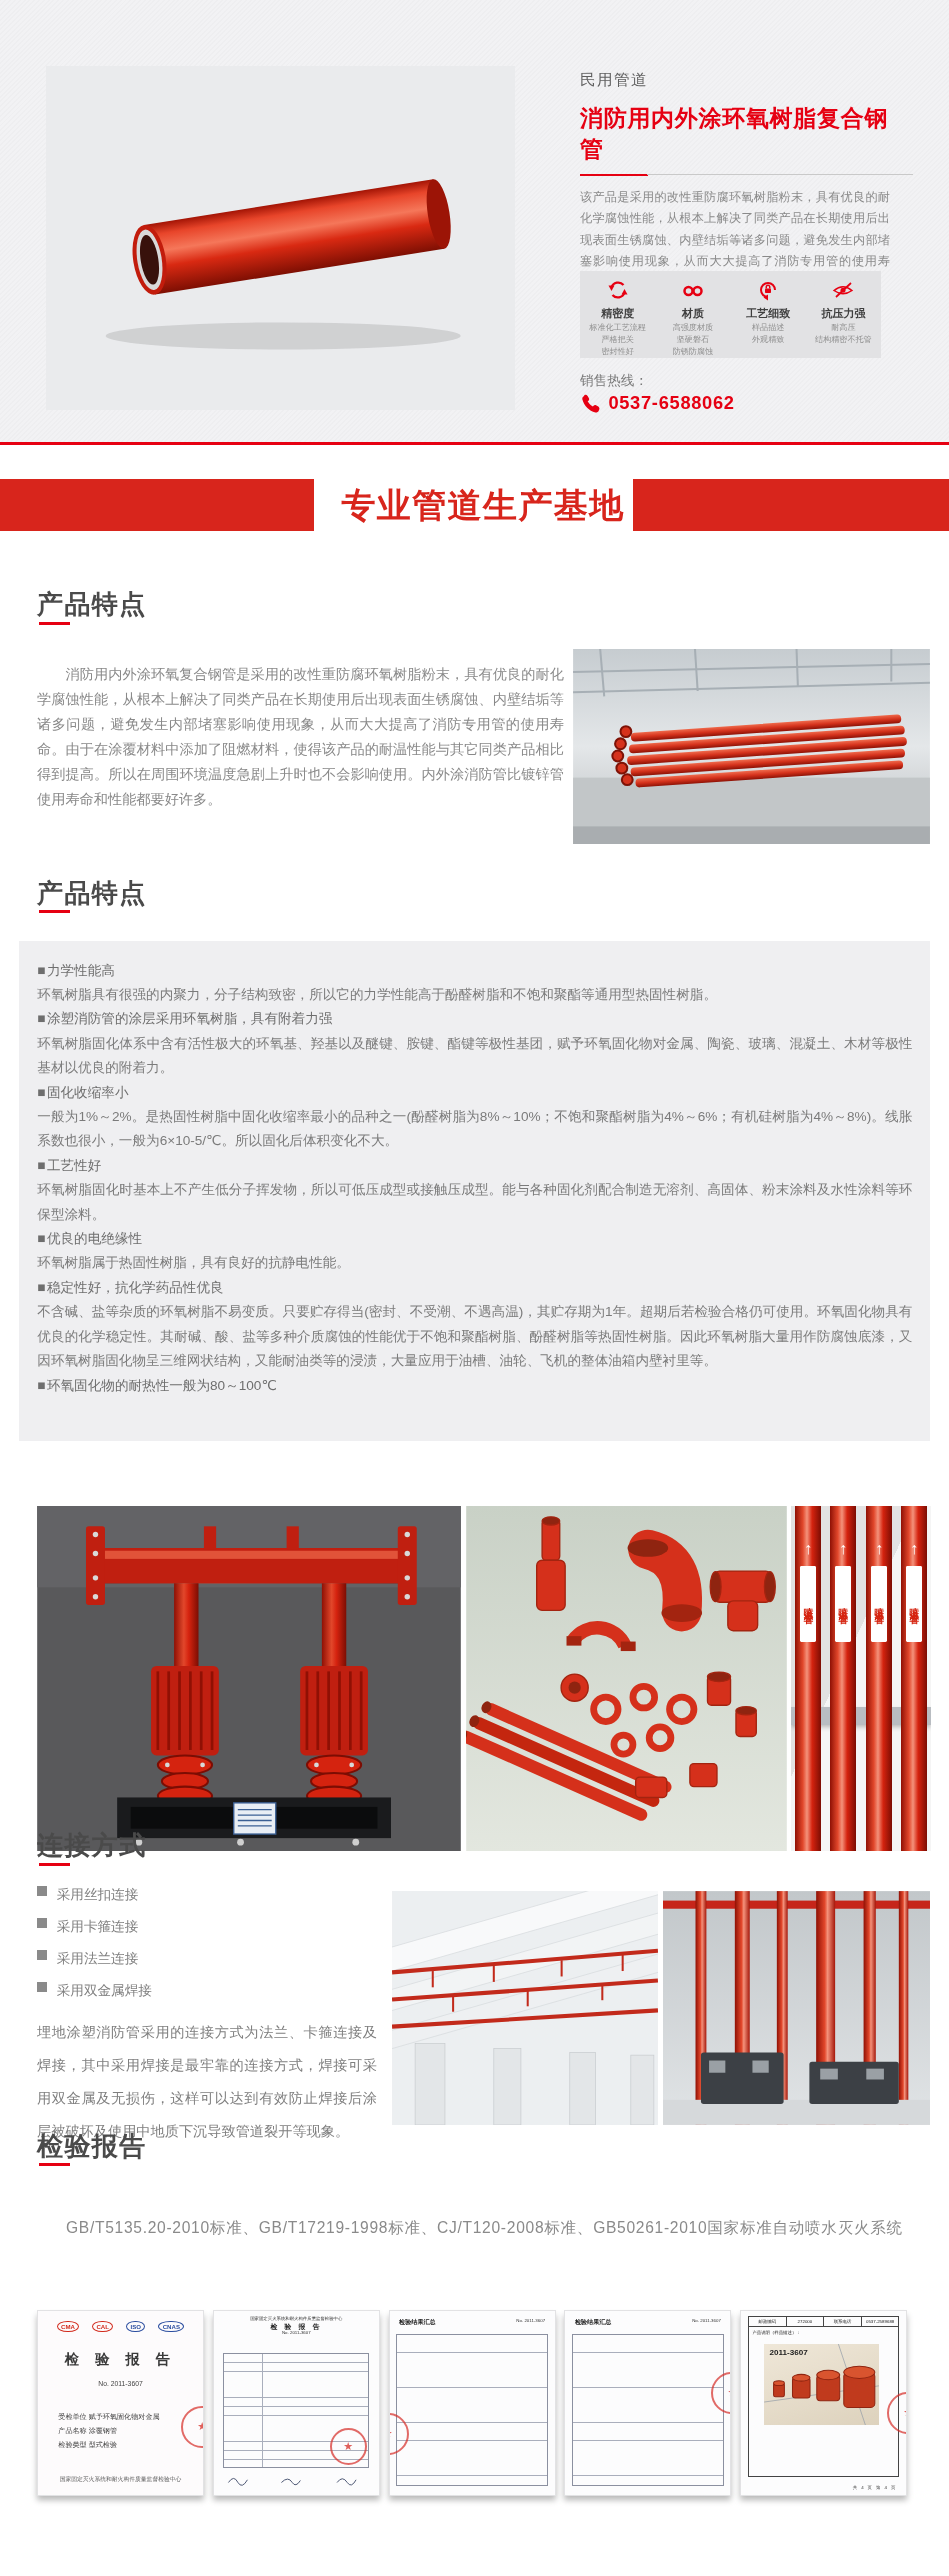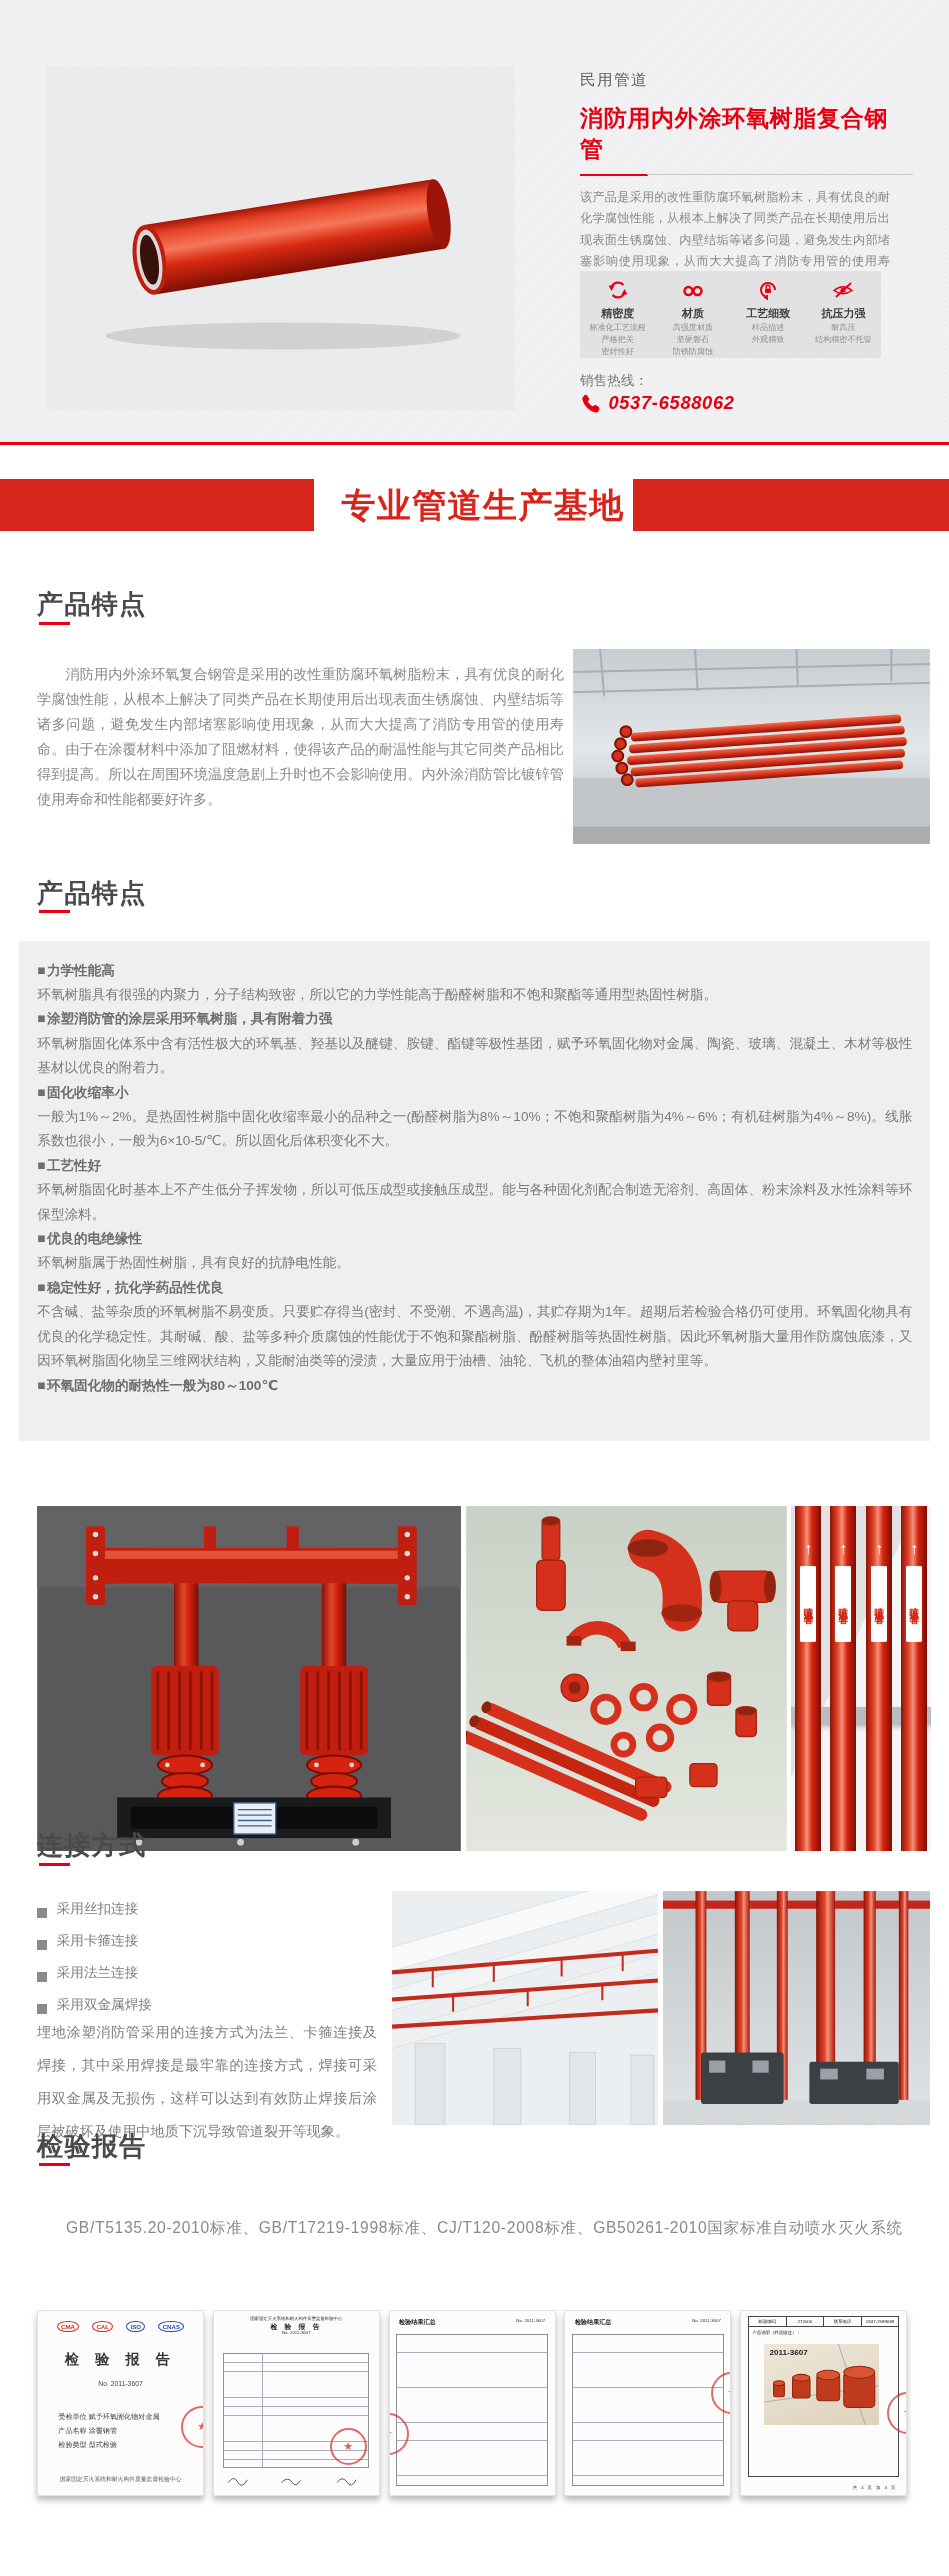--- a/index.html
+++ b/index.html
@@ -17,21 +17,21 @@
   .hd-desc{position:absolute;left:580px;top:187px;width:310px;font-size:12.2px;line-height:21.4px;color:#8a8a8a;text-align:justify;}
   .feature-panel{position:absolute;left:580px;top:271px;width:301px;height:87px;background:#e2e2e4;display:flex;}
   .feature-col{flex:1;text-align:center;padding-top:7.5px;}
   .feature-col .f-icon{display:inline-block;width:22px;height:22px;}
   .feature-col .f-icon svg{width:22px;height:22px;display:block;margin:0 auto;}
   .f-title{font-size:11px;font-weight:bold;color:#3f3f3f;margin-top:3.4px;}
   .f-line{font-size:8.1px;color:#8f8f8f;line-height:11.5px;margin-top:0.7px;}
   .hotline-label{position:absolute;left:580px;top:372px;font-size:13.6px;color:#7a7a7a;}
   .hotline-row{position:absolute;left:580px;top:392px;display:flex;align-items:center;}
   .hotline-row .ph-icon svg{width:20.3px;height:20.3px;display:block;}
-  .hotline-number{font-size:18.3px;font-weight:bold;color:#e60012;margin-left:8.1px;letter-spacing:0.7px;font-style:italic;}
+  .hotline-number{font-size:18.3px;font-weight:bold;color:#e60012;margin-left:8.1px;letter-spacing:0.7px;}
 
   .top-rule{position:absolute;left:0;top:442px;width:949px;height:2.7px;background:#e60012;}
 
   
   .banner-left{position:absolute;left:0;top:479px;width:314px;height:52px;background:#d8251c;}
   .banner-right{position:absolute;left:633px;top:479px;width:316px;height:52px;background:#d8251c;}
   .banner-text{position:absolute;left:314px;top:479px;width:338px;height:52px;line-height:52px;text-align:center;
     font-size:34px;font-weight:900;color:#d8251c;letter-spacing:1.4px;}
 
   
@@ -40,41 +40,41 @@
 
   
   .selling-par{position:absolute;left:37px;top:662px;width:527px;font-size:14.2px;line-height:25px;color:#898989;
     text-align:justify;text-indent:2em;}
   .selling-photo{position:absolute;left:573px;top:649px;width:357px;height:195px;overflow:hidden;}
 
   
   .features-panel{position:absolute;left:19px;top:941px;width:911px;height:500px;background:#efeff1;
     box-sizing:border-box;padding:17.6px 17.6px 0 18.3px;}
   .feat-line{font-size:13.6px;line-height:24.4px;color:#7b7b7b;text-align:justify;}
-  .feat-title{color:#6e6e6e;font-weight:bold;}
+  .feat-title{color:#6e6e6e;}
   .sq-bullet{color:#6e6e6e;margin-right:1.4px;}
 
   
   .photo{position:absolute;overflow:hidden;}
   .photo svg{display:block;}
 
   
   .sprinkler{position:absolute;left:791px;top:1506px;width:140px;height:345px;overflow:hidden;
     background:linear-gradient(115deg,#e2e2e2 0 42%,#f5f5f5 42%);}
   .sp-beam{position:absolute;left:0;right:0;top:201px;height:17.6px;background:#b9bdc2;box-shadow:0 3.4px 4.7px rgba(0,0,0,.25);}
   .sp-pipe{position:absolute;top:0;bottom:0;width:26px;
     background:linear-gradient(90deg,#8f1004,#e2472b 30%,#f4927b 46%,#d5230f 66%,#7c0d03);}
   .sp-arrow{position:absolute;top:33px;left:0;width:26px;text-align:center;color:#ffffff;font-size:16.3px;font-weight:bold;}
   .sp-plate{position:absolute;top:60px;left:4.7px;width:16.3px;height:76px;background:#ffffff;border-radius:1.4px;
     display:flex;align-items:center;justify-content:center;}
   .sp-plate span{writing-mode:vertical-rl;font-size:9.5px;font-weight:bold;color:#d5230f;letter-spacing:2.7px;}
 
   
   .conn-list{position:absolute;left:37px;top:1886px;}
-  .conn-item{height:32px;display:flex;align-items:flex-end;}
+  .conn-item{height:32px;display:flex;align-items:flex-start;}
   .conn-sq{width:10.2px;height:10.2px;background:#8a8a8a;margin-right:9.5px;flex:none;}
   .conn-label{font-size:13.6px;color:#7f7f7f;}
   .conn-par{position:absolute;left:37px;top:2016px;width:340px;font-size:14.2px;line-height:33px;color:#7f7f7f;text-align:justify;}
 
   
   .standards{position:absolute;left:66px;top:2218px;font-size:15.6px;color:#8a8a8a;letter-spacing:0.7px;}
   .cert-row{position:absolute;left:37px;top:2310px;display:flex;}
   .cert{position:relative;width:167px;height:186px;background:#fcfcfd;margin-right:8.8px;flex:none;
     box-shadow:0 4.7px 6.1px rgba(0,0,0,.28);border:0.7px solid #e2e2e4;box-sizing:border-box;overflow:hidden;}
 

